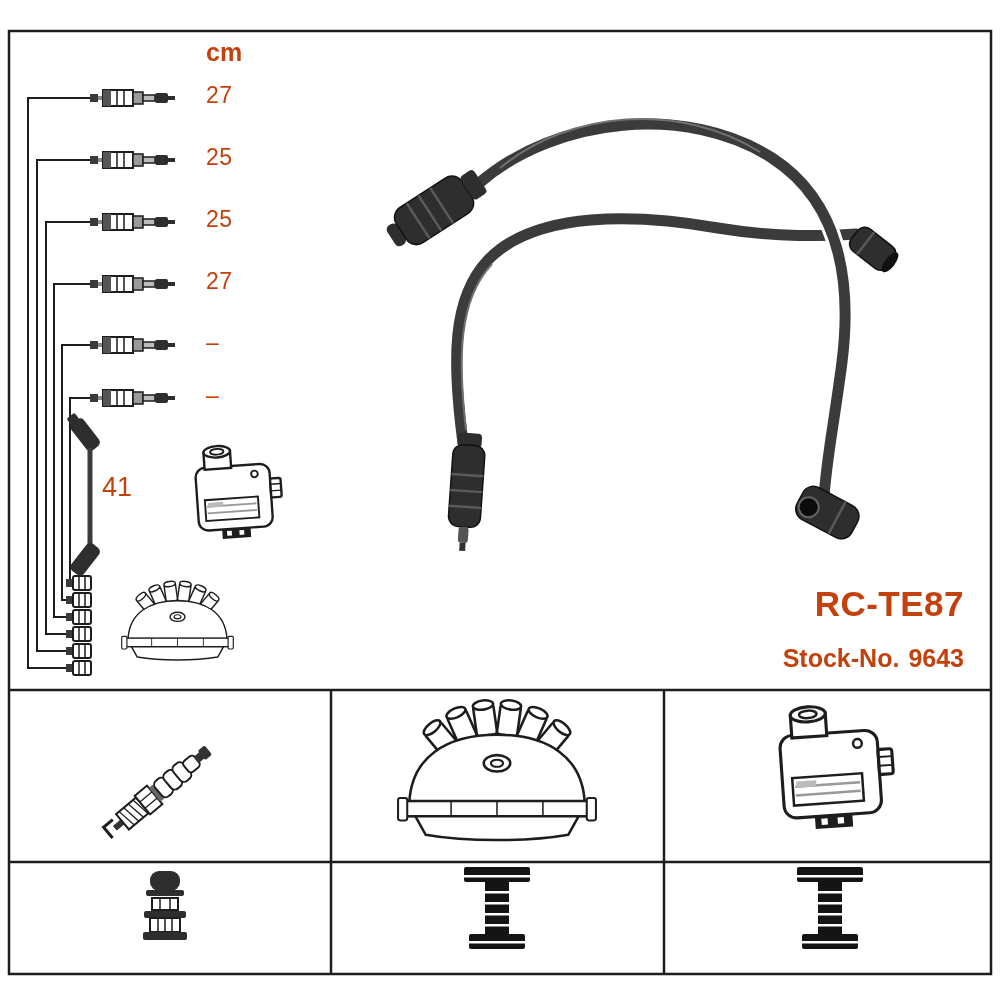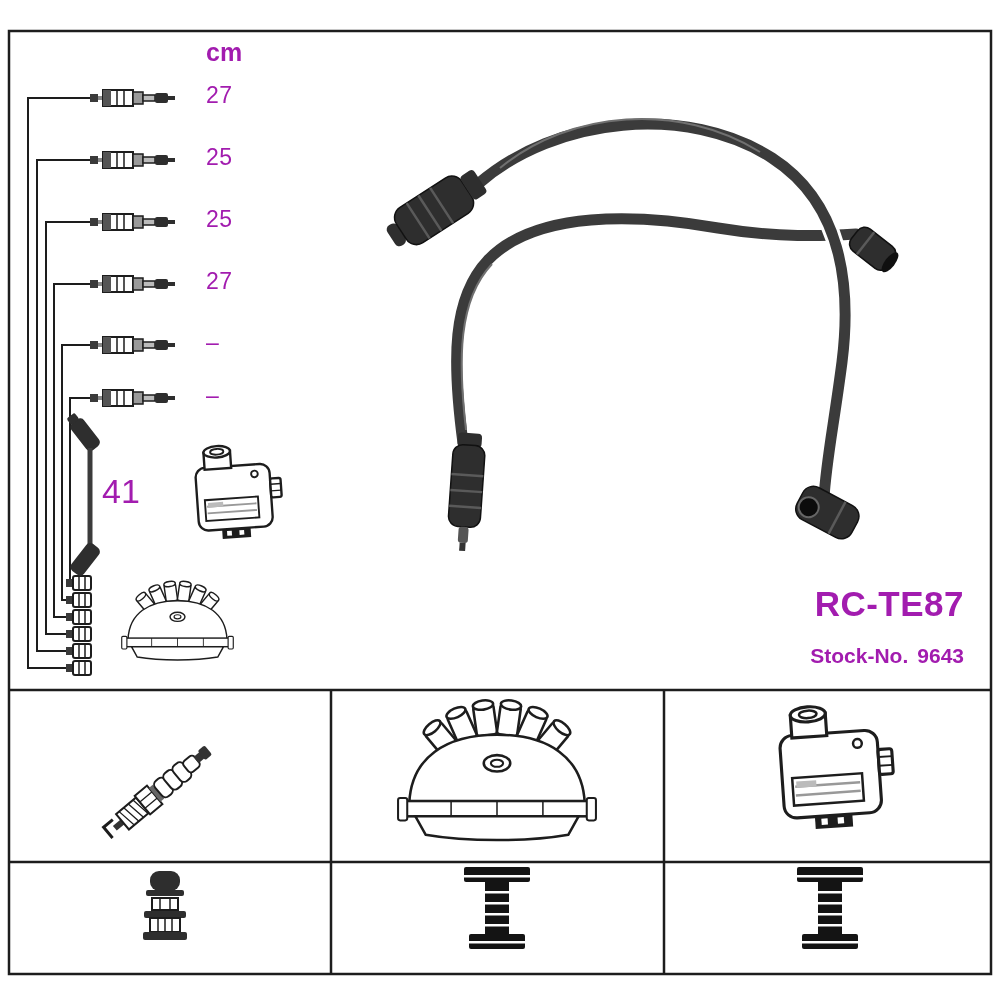--- a/index.html
+++ b/index.html
@@ -1,26 +1,26 @@
 <!DOCTYPE html>
 <html><head>
 <meta charset="utf-8">
 <style>
   html,body{margin:0;padding:0;background:#fff;}
   .frame{
     position:relative;width:1000px;height:1000px;background:#fff;
-    font-family:"Liberation Sans","DejaVu Sans",sans-serif;color:#a21caf;overflow:hidden;
+    font-family:"Liberation Sans","DejaVu Sans",sans-serif;color:#c2410c;overflow:hidden;
   }
   .art{position:absolute;left:0;top:0;}
   .txt{position:absolute;white-space:nowrap;}
   .unit{left:206px;top:38px;font-size:25px;font-weight:700;}
   .len{left:206px;font-size:23px;font-weight:400;letter-spacing:.5px;}
-  .len41{left:102px;top:472px;font-size:34px;}
+  .len41{left:102px;top:472px;font-size:27px;}
   .code{position:absolute;right:36px;top:584px;font-size:35px;font-weight:700;letter-spacing:.5px;}
-  .stock{position:absolute;right:36px;top:644px;font-size:21px;font-weight:700;}
+  .stock{position:absolute;right:36px;top:644px;font-size:25px;font-weight:700;}
   .stock .gap{display:inline-block;width:9px;}
 </style>
 </head>
 <body>
 
 <div class="frame">
 
   <svg class="art" width="1000" height="1000" viewBox="0 0 1000 1000">
 
     <defs>

